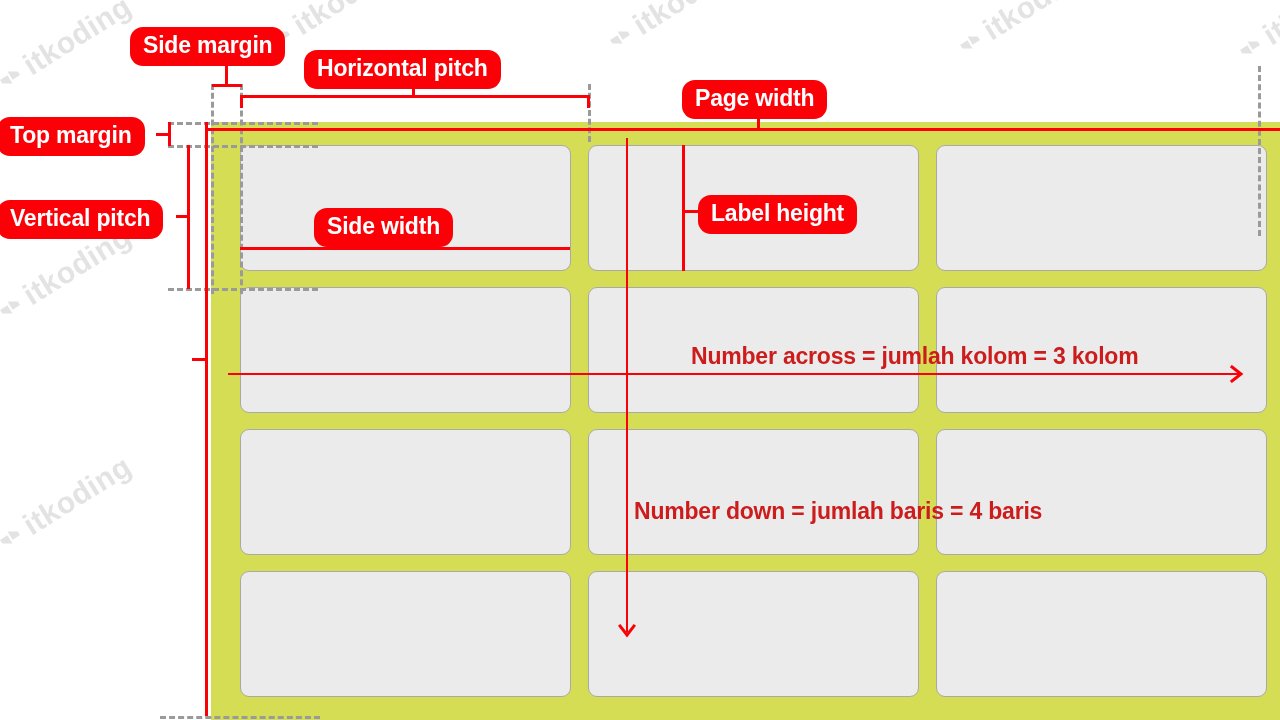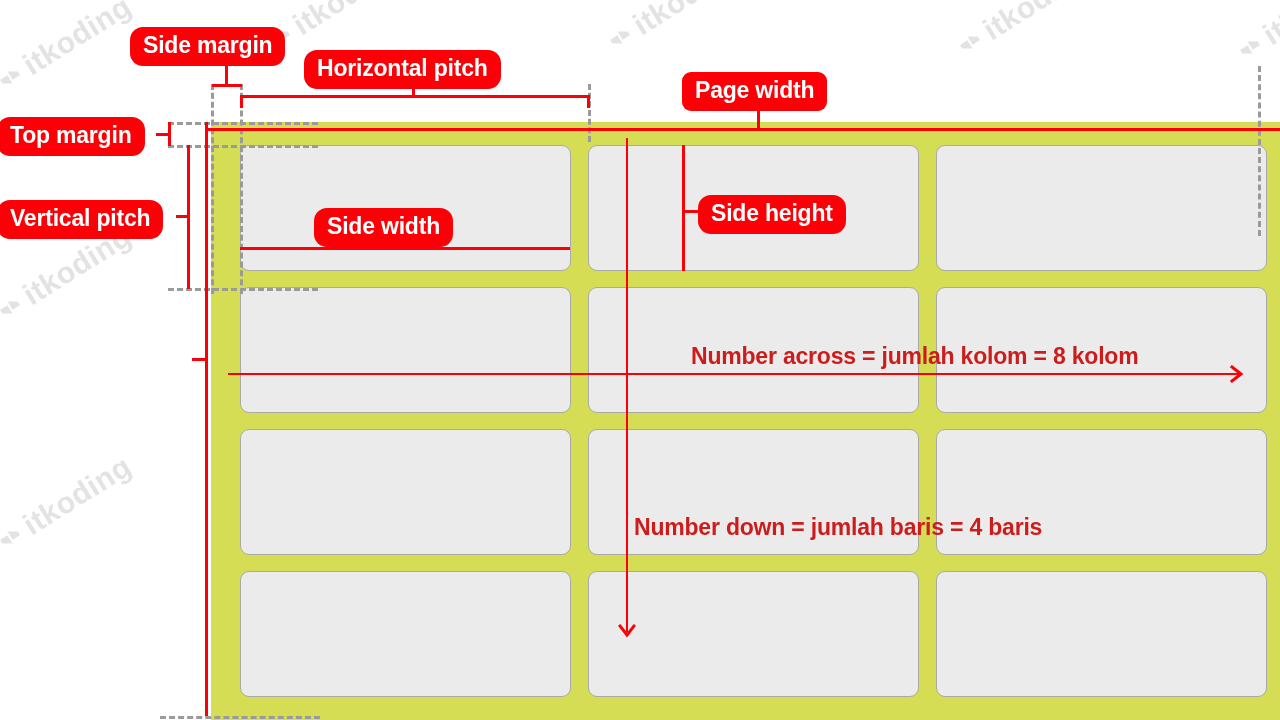--- a/index.html
+++ b/index.html
@@ -324,22 +324,22 @@
 
   <div class="mline thin-v" style="left:626px; top:138px; height:494px;"></div>
   <div class="arrow-head" style="left:618px; top:622px;">
     <svg viewBox="0 0 18 18">
         <path d="M2 4 L9 13 L16 4" fill="none" stroke="#fb0007" stroke-width="3" stroke-linecap="square"></path>
       </svg>
   </div>
 
   <div class="badge" style="left:130px; top:27px;">Side margin</div>
   <div class="badge" style="left:304px; top:50px;">Horizontal pitch</div>
-  <div class="badge" style="left:682px; top:72px;border-radius:9px;">Page width</div>
+  <div class="badge" style="left:682px; top:80px;">Page width</div>
   <div class="badge" style="left:-3px;  top:117px;">Top margin</div>
-  <div class="badge" style="left:698px; top:195px;">Side height</div>
+  <div class="badge" style="left:698px; top:195px;">Label height</div>
   <div class="badge" style="left:-3px;  top:200px;">Vertical pitch</div>
   <div class="badge" style="left:314px; top:208px;">Side width</div>
 
-  <div class="annot" style="left:691px; top:345px;">Number across = jumlah kolom = 8 kolom</div>
-  <div class="annot" style="left:634px; top:516px;">Number down = jumlah baris = 4 baris</div>
+  <div class="annot" style="left:691px; top:345px;">Number across = jumlah kolom = 3 kolom</div>
+  <div class="annot" style="left:634px; top:500px;">Number down = jumlah baris = 4 baris</div>
 
 </div>
 
 </body></html>

